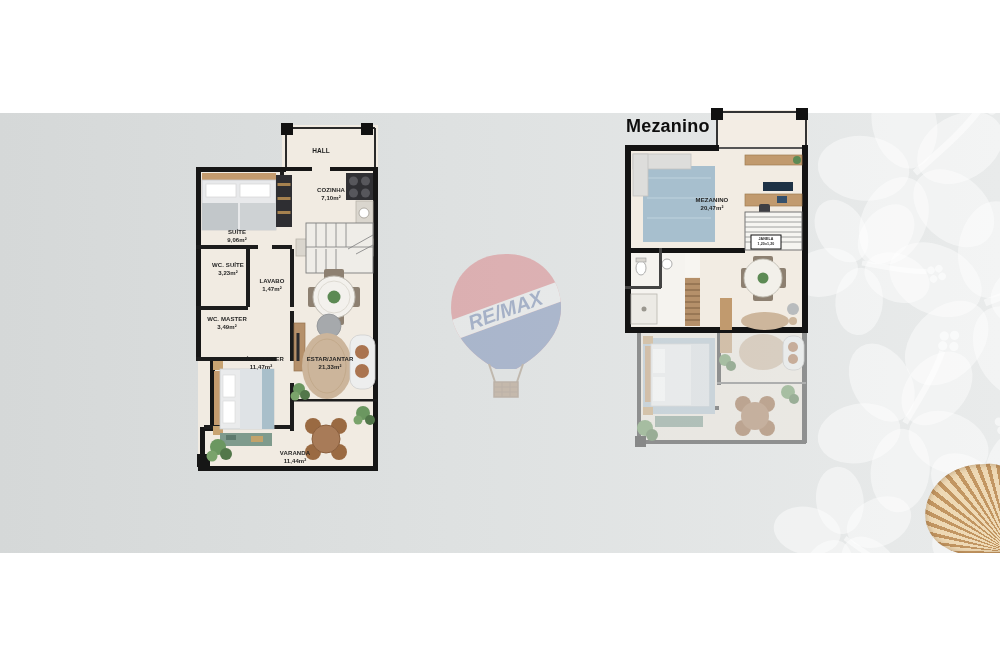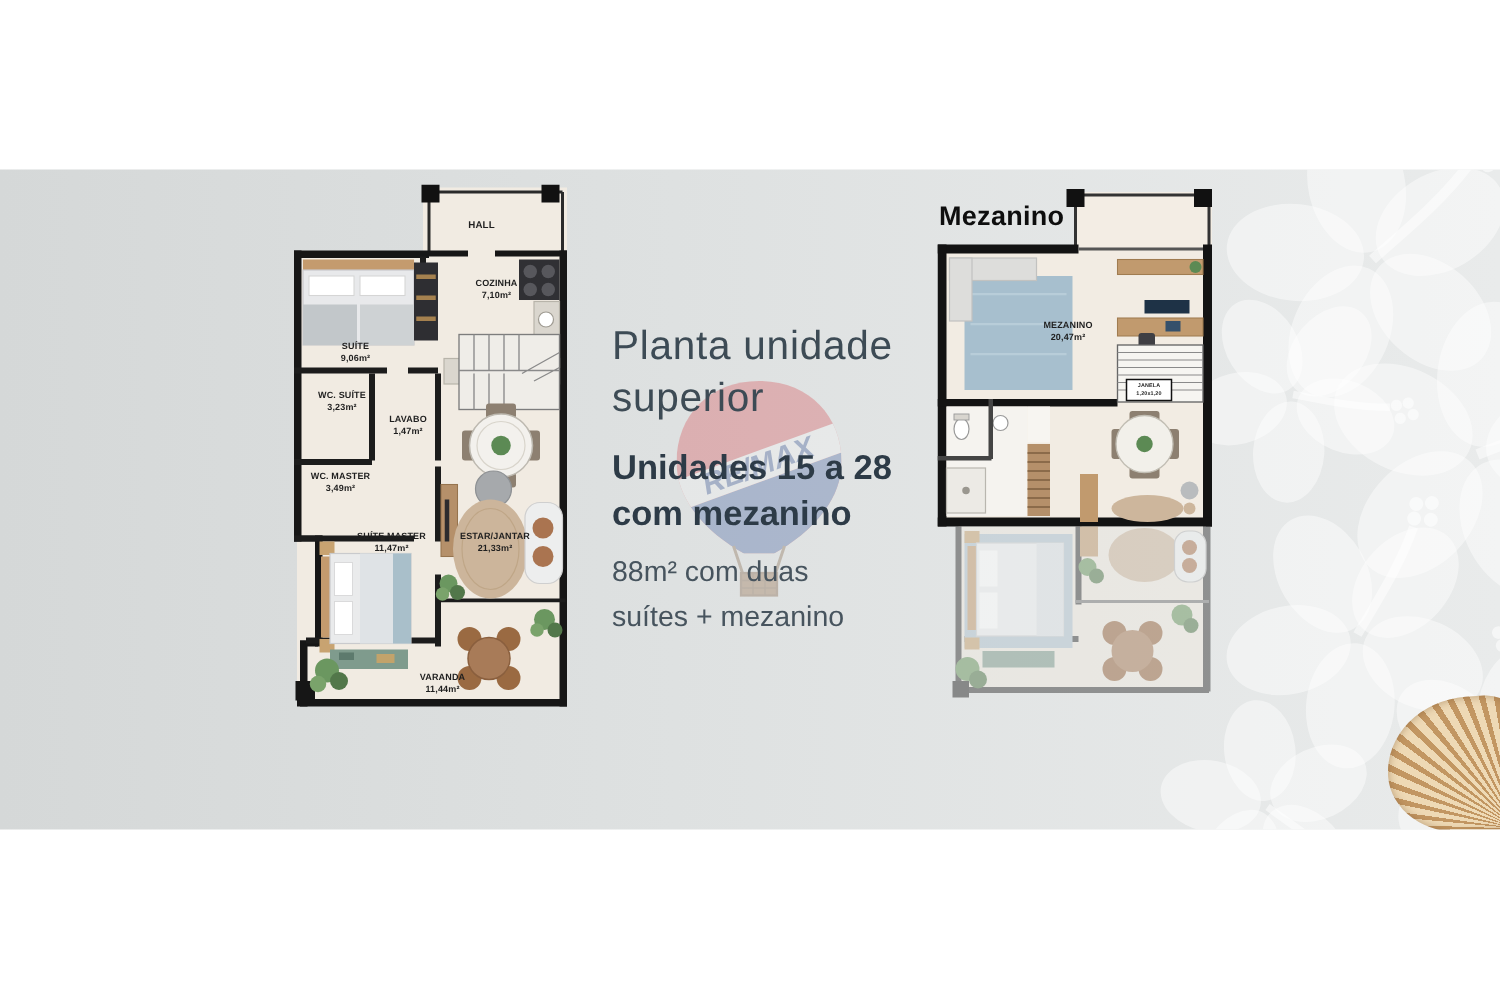--- a/index.html
+++ b/index.html
@@ -77,28 +77,20 @@
           <rect x="-75" y="-11" width="150" height="20" fill="#f7f7f7"></rect>
           <text x="0" y="5" text-anchor="middle" font-family="Liberation Sans, sans-serif" font-size="20" font-weight="bold" font-style="italic" fill="#24448c">RE/MAX</text>
         </g>
       </g>
       <path d="M-17,52 L-11,70 M17,52 L11,70" stroke="#7a5a38" stroke-width="2"></path>
       <rect x="-12" y="70" width="24" height="15" fill="#8a5c34" stroke="#6e4724" stroke-width="1.5"></rect>
       <path d="M-12,75 H12 M-12,80 H12 M-4,70 V85 M4,70 V85" stroke="#6e4724" stroke-width="1"></path>
     </svg>
   </div>
 
-  <div class="desc">
-    <div class="t">Planta unidade</div>
-    <div class="t">superior</div>
-    <div class="u">Unidades 15 a 28</div>
-    <div class="u" style="margin-top:0">com mezanino</div>
-    <div class="d">88m² com duas</div>
-    <div class="d" style="margin-top:0">suítes + mezanino</div>
-  </div>
 
   <div class="plan" style="left:196px;top:123px;width:186px;height:350px">
     <svg viewBox="0 0 186 350" width="186" height="350">
 
       <rect x="86" y="2" width="96" height="46" fill="#f1ebe2"></rect>
       <rect x="2" y="46" width="180" height="300" fill="#f1ebe2"></rect>
 
       <path d="M90,5 H179 M90,5 V46 M179,5 V46" stroke="#2a2a2a" stroke-width="2" fill="none"></path>
       <rect x="85" y="0" width="12" height="12" fill="#111"></rect>
       <rect x="165" y="0" width="12" height="12" fill="#111"></rect>
@@ -252,21 +244,21 @@
     <div class="rlabel" style="left:134px;top:240px">
       <span>ESTAR/JANTAR</span>
       <span class="area">21,33m²</span>
     </div>
     <div class="rlabel" style="left:99px;top:334px">
       <span>VARANDA</span>
       <span class="area">11,44m²</span>
     </div>
   </div>
 
-  <div class="plan" style="left:625px;top:126px;width:186px;height:348px">
+  <div class="plan" style="left:625px;top:108px;width:186px;height:348px">
     <div class="mez-title">Mezanino</div>
     <svg viewBox="0 0 186 348" width="186" height="348">
 
       <rect x="92" y="2" width="91" height="38" fill="#f3ede4"></rect>
       <path d="M92,4 H181 M92,4 V40 M181,4 V40" stroke="#333" stroke-width="2" fill="none"></path>
       <rect x="86" y="0" width="12" height="12" fill="#111"></rect>
       <rect x="171" y="0" width="12" height="12" fill="#111"></rect>
 
       <rect x="2" y="40" width="180" height="182" fill="#f2ece3"></rect>
       <g fill="#131313">

